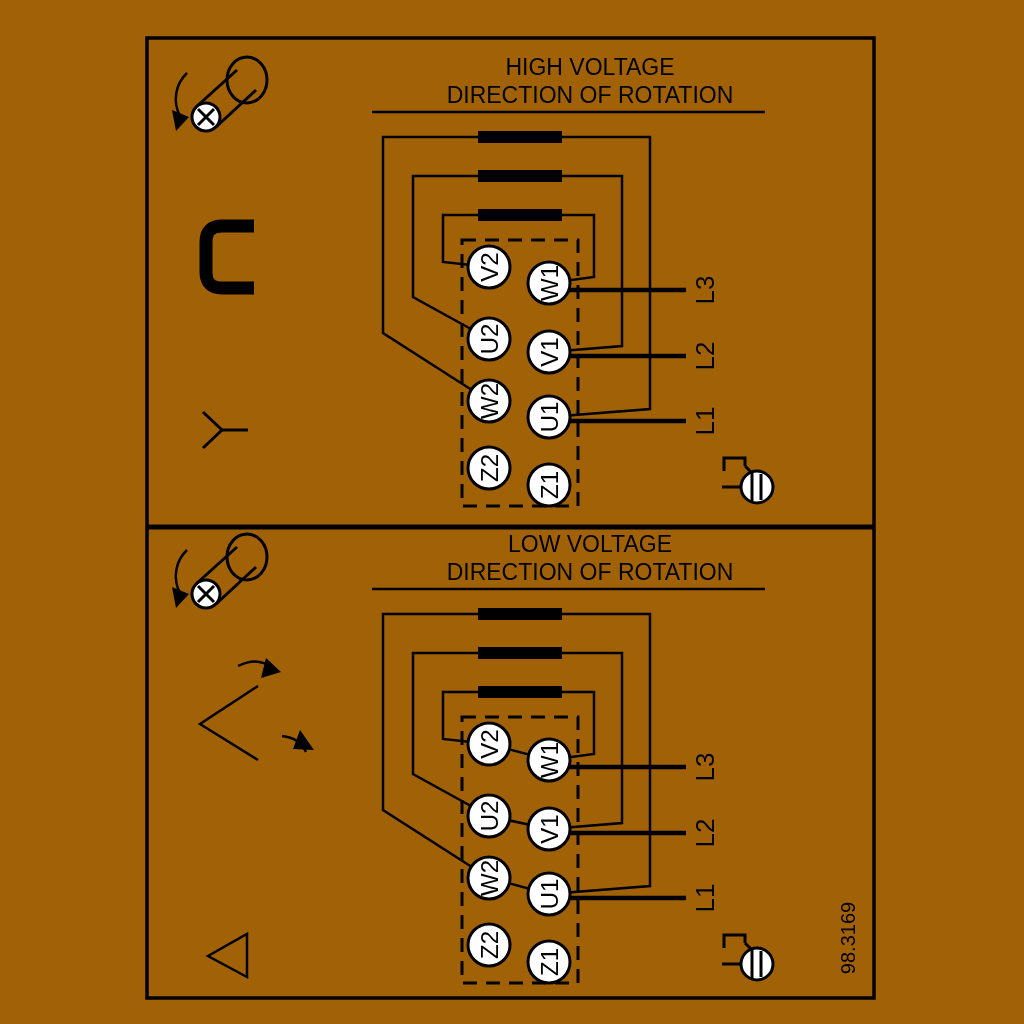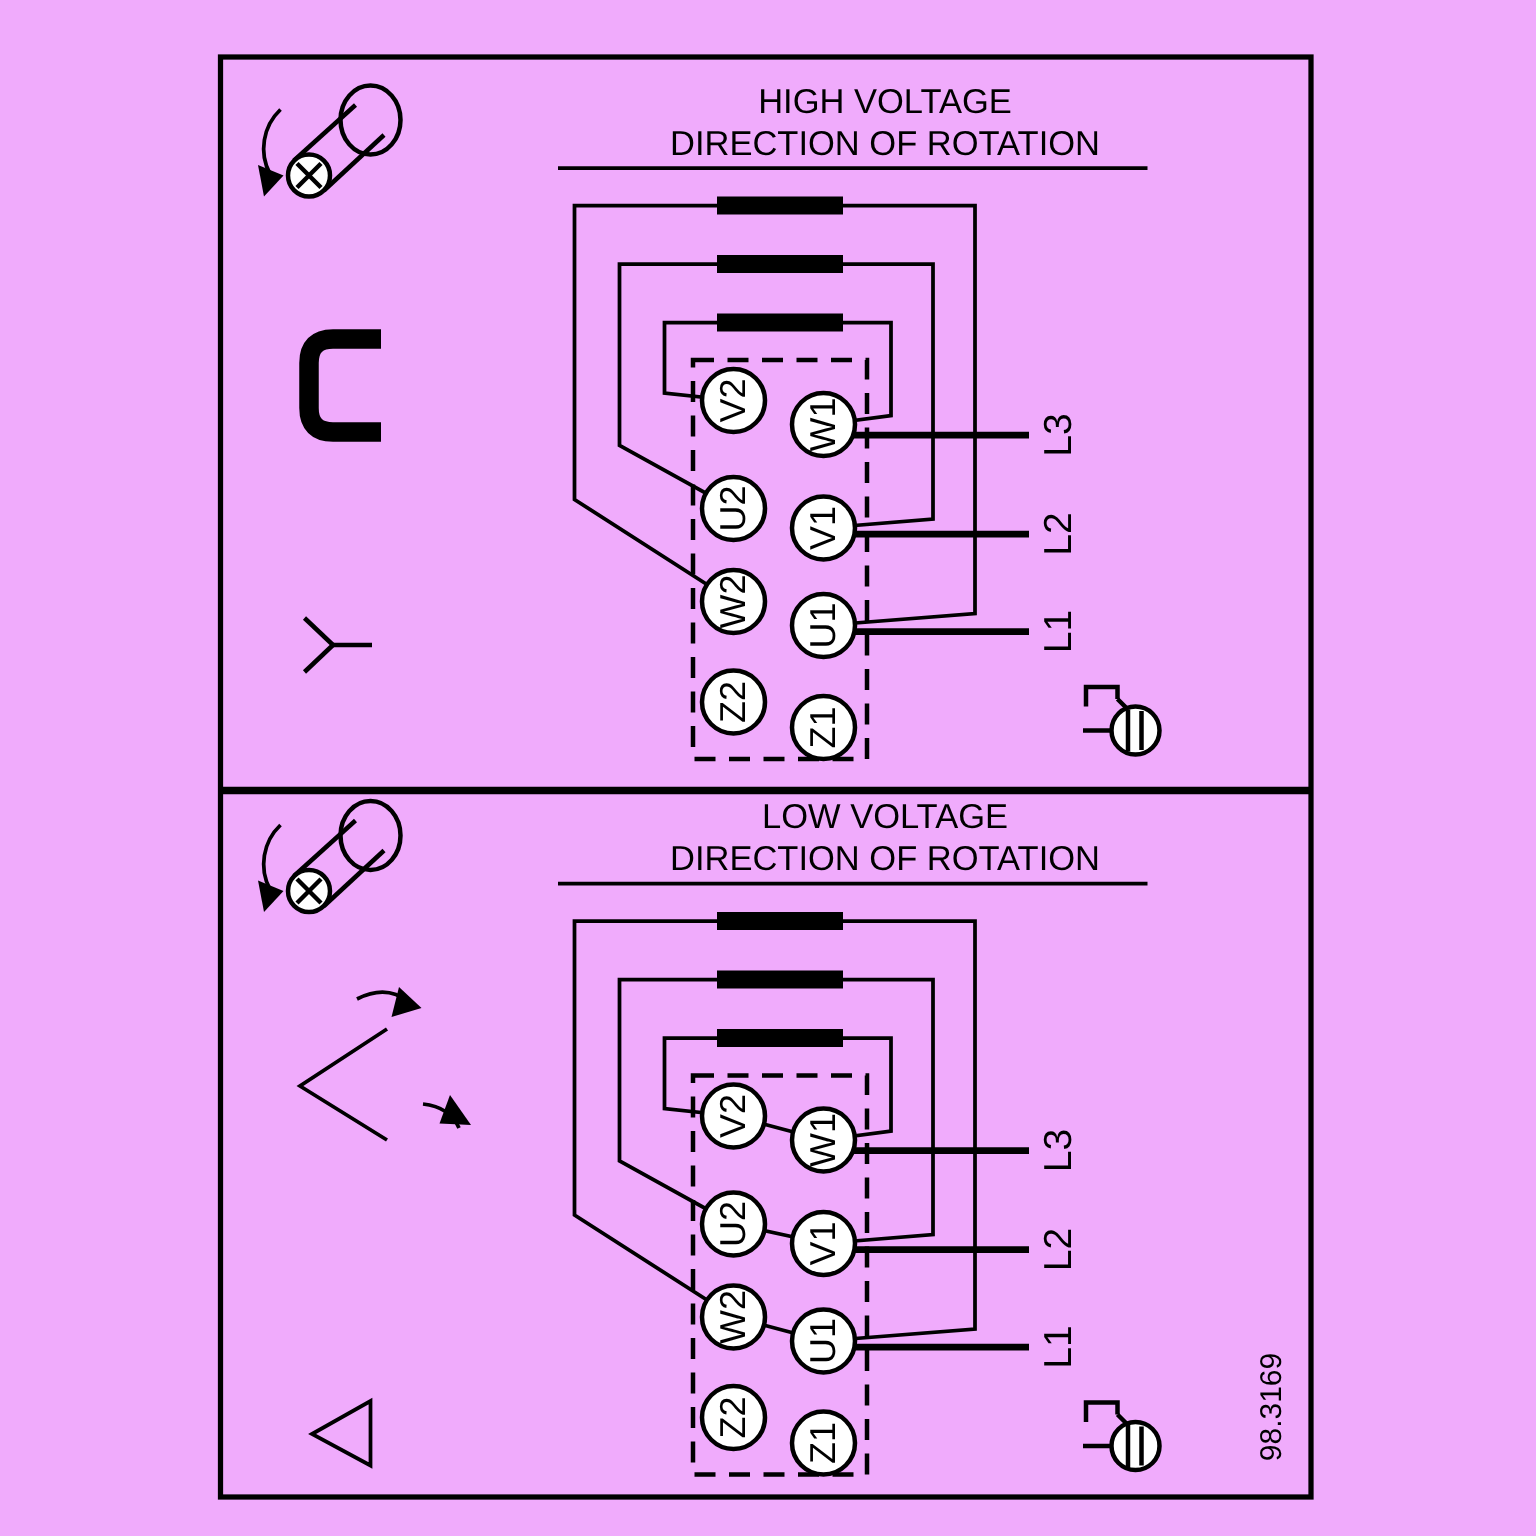--- a/index.html
+++ b/index.html
@@ -1,16 +1,16 @@
 <!DOCTYPE html>
 <html><head>
 <meta charset="utf-8">
 <style>
   html,body { margin:0; padding:0; background:#fff; }
-  .canvas { position:relative; width:1024px; height:1024px; background:#f0abfc; overflow:hidden; }
+  .canvas { position:relative; width:1024px; height:1024px; background:#a16207; overflow:hidden; }
   svg { display:block; }
   .s    { stroke:#000; fill:none; stroke-width:2.5; stroke-linejoin:miter; stroke-linecap:butt; }
   .s3   { stroke:#000; fill:none; stroke-width:3; }
   .s4   { stroke:#000; fill:none; stroke-width:4.5; }
   .thick{ stroke:#000; fill:none; stroke-width:13; }
   .term { fill:#fff; stroke:#000; stroke-width:3; }
   .bar  { fill:#000; stroke:#000; stroke-width:2; }
   .dash { fill:none; stroke:#000; stroke-width:3; stroke-dasharray:14 9; }
   .border { fill:none; stroke:#000; stroke-width:3.5; }
   text  { fill:#000; font-family:"Liberation Sans", sans-serif; }

